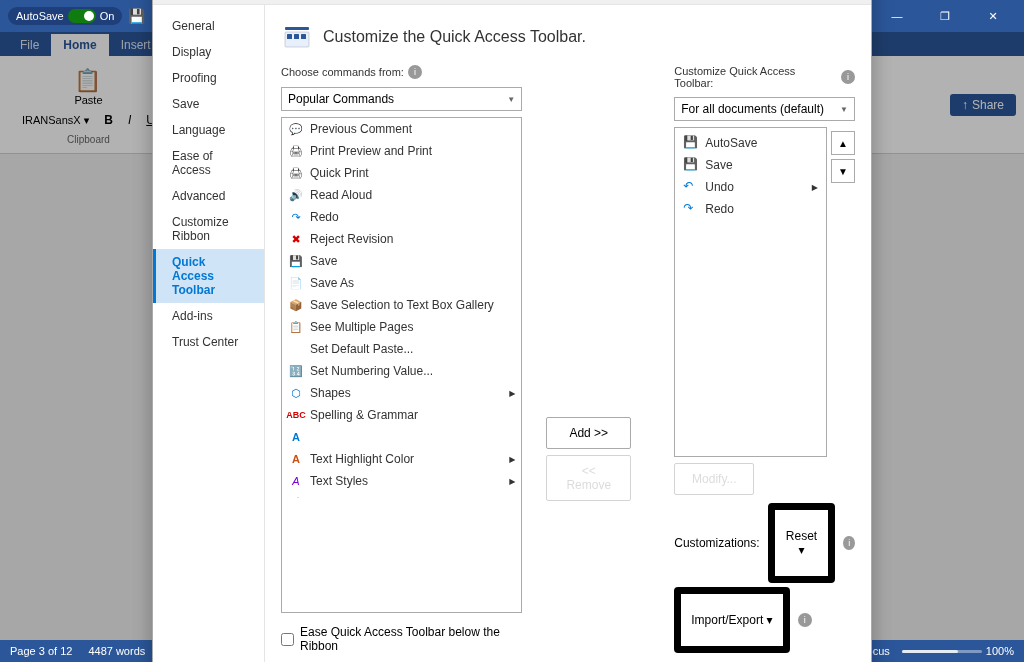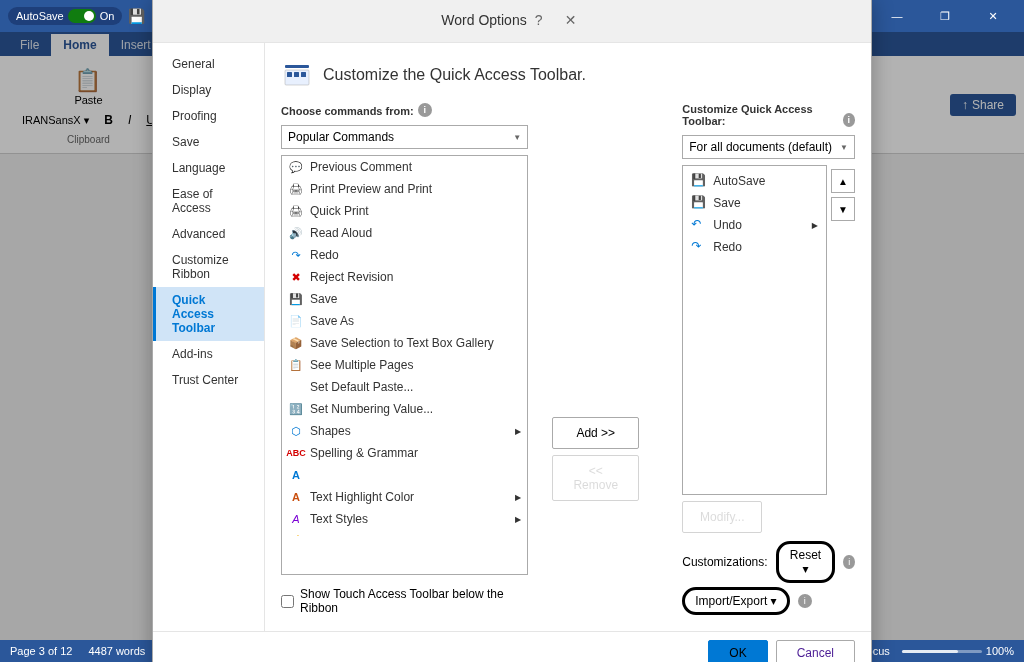--- a/index.html
+++ b/index.html
@@ -98,21 +98,21 @@
     .modal-content { flex: 1; padding: 16px; display: flex; flex-direction: column; gap: 12px; overflow: hidden; }
     .content-title { font-size: 16px; color: #333; display: flex; align-items: center; gap: 10px; }
     .content-icon { width: 32px; height: 32px; display: flex; align-items: center; justify-content: center; }
 
     
     .columns { display: flex; gap: 16px; flex: 1; overflow: hidden; }
     .column { display: flex; flex-direction: column; gap: 6px; }
     .column-left { width: 250px; }
     .column-right { flex: 1; margin-left: 19px; }
 
-    .col-label { font-size: 11px; color: #333; margin-bottom: 2px; display: flex; align-items: flex-end; gap: 4px; font-weight: bold; }
+    .col-label { font-size: 11px; color: #333; margin-bottom: 2px; display: flex; align-items: center; gap: 4px; }
     .info-icon { display: inline-flex; width: 14px; height: 14px; border-radius: 50%; background: #999; color: white; font-size: 9px; align-items: center; justify-content: center; }
 
     .dropdown-select {
       width: 100%; border: 1px solid #aaa; padding: 3px 6px; font-size: 12px;
       background: white; cursor: pointer; display: flex; align-items: center; justify-content: space-between;
       height: 24px;
     }
     .dropdown-arrow { font-size: 8px; color: #666; }
 
     
@@ -149,22 +149,22 @@
 
     
     .updown-btns { display: flex; flex-direction: column; gap: 4px; margin-top: 4px; align-items: flex-end; }
     .updown-btn {
       width: 24px; height: 24px; border: 1px solid #aaa; background: white;
       cursor: pointer; display: flex; align-items: center; justify-content: center; font-size: 10px;
     }
     .checkbox-row { display: flex; align-items: center; gap: 6px; font-size: 12px; }
     .customize-row { display: flex; align-items: center; gap: 8px; font-size: 12px; }
     .action-btn {
-      border: 3px solid #000000; background: white; padding: 4px 10px;
-      cursor: pointer; font-size: 12px; border-radius: 14px; display: flex; align-items: center; gap: 4px;
+      border: 7px solid #000000; background: white; padding: 19px 10px;
+      cursor: pointer; font-size: 12px; border-radius: 4px; display: flex; align-items: center; gap: 4px;
     }
 
     
     .modal-footer {
       border-top: 1px solid #e5e5e5; padding: 8px 16px;
       display: flex; justify-content: flex-end; gap: 8px; background: white;
     }
     .footer-btn {
       padding: 5px 20px; font-size: 12px; cursor: pointer; border-radius: 2px;
     }
@@ -386,21 +386,21 @@
                   <span class="cmd-icon icon-teal">☝</span>
                   <span class="cmd-label">Touch/Mouse Mode</span>
 
                 </div>
 
               </div>
             </div>
 
             <div class="checkbox-row" style="margin-top:6px;">
               <input type="checkbox" style="">
-              <label>Show Touch Access Toolbar below the Ribbon</label>
+              <label>Ease Quick Access Toolbar below the Ribbon</label>
             </div>
           </div>
 
           <div class="center-buttons">
             <button class="center-btn">Add &gt;&gt;</button>
             <button class="center-btn" disabled="">&lt;&lt; Remove</button>
           </div>
 
           <div class="column column-right">
             <div class="col-label">

